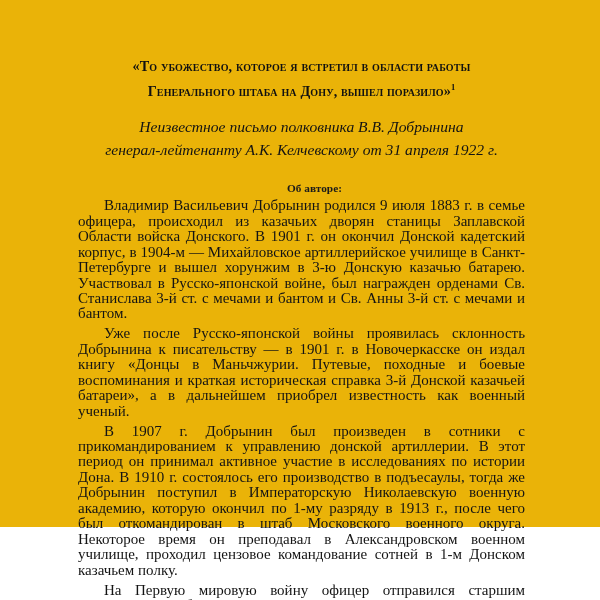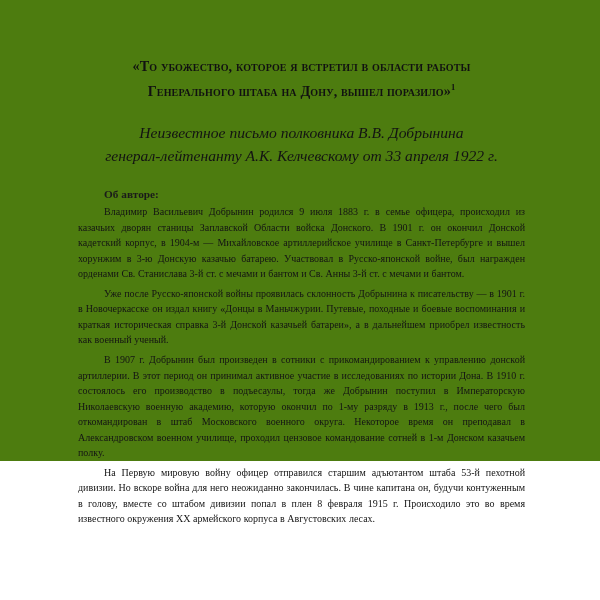--- a/index.html
+++ b/index.html
@@ -10,24 +10,24 @@
     width: 600px;
     height: 600px;
     background: #ffffff;
     font-family: "Liberation Serif", "DejaVu Serif", serif;
     color: #1a1a1a;
     overflow: hidden;
   }
   .page {
     position: relative;
     width: 600px;
-    height: 461px;
+    height: 527px;
     box-sizing: border-box;
     padding: 8px;
-    background: #4d7c0f;
+    background: #eab308;
   }
   .content {
     position: absolute;
     left: 78px;
     top: 56px;
     width: 447px;
   }
 
   
   .title-block {
@@ -54,35 +54,35 @@
     vertical-align: super;
     font-weight: bold;
     font-variant: normal;
     letter-spacing: 0;
   }
   .doc-subtitle {
     font-family: "Liberation Serif", "DejaVu Serif", serif;
     font-style: italic;
     font-size: 15.6px;
     line-height: 23px;
-    margin: 20px 0 0 0;
+    margin: 14px 0 0 0;
     padding: 0 2px;
     color: #131313;
   }
 
   
   .section-head {
     font-weight: bold;
     font-size: 11.3px;
     line-height: 15.5px;
     margin: 20px 0 2px 26px;
-    text-align: left;
+    text-align: center;
   }
   p.body-par {
-    font-size: 10px;
+    font-size: 15px;
     line-height: 15.45px;
     text-align: justify;
     text-justify: inter-word;
     margin: 0 0 0 0;
     padding: 0;
     text-indent: 26px;
     hyphens: manual;
     color: #141414;
     word-spacing: 0.1px;
   }
@@ -96,21 +96,21 @@
 <div class="page">
   <div class="content">
 
     <div class="title-block">
       <div class="doc-title">
         <span class="sc">«То убожество, которое я встретил в области работы</span><br>
         <span class="sc">Генерального штаба на Дону, вышел поразило»</span><span class="fn-ref">1</span>
       </div>
       <div class="doc-subtitle">
         <span>Неизвестное письмо полковника В.В. Добрынина</span><br>
-        <span>генерал-лейтенанту А.К. Келчевскому от 33 апреля 1922 г.</span>
+        <span>генерал-лейтенанту А.К. Келчевскому от 31 апреля 1922 г.</span>
       </div>
     </div>
 
     <div class="section-head">Об авторе:</div>
 
     <p class="body-par">Владимир Васильевич Добрынин родился 9 июля 1883 г. в семье офицера, происходил из казачьих дворян станицы Заплавской Области войска Донского. В 1901 г. он окончил Донской кадетский корпус, в 1904-м — Михайловское артиллерийское училище в Санкт-Петербурге и вышел хорунжим в 3-ю Донскую казачью батарею. Участвовал в Русско-японской войне, был награжден орденами Св. Станислава 3-й ст. с мечами и бантом и Св. Анны 3-й ст. с мечами и бантом.</p>
     <div class="par-gap"></div>
     <p class="body-par">Уже после Русско-японской войны проявилась склонность Добрынина к писательству — в 1901 г. в Новочеркасске он издал книгу «Донцы в Маньчжурии. Путевые, походные и боевые воспоминания и краткая историческая справка 3-й Донской казачьей батареи», а в дальнейшем приобрел известность как военный ученый.</p>
     <div class="par-gap"></div>
     <p class="body-par">В 1907 г. Добрынин был произведен в сотники с прикомандированием к управлению донской артиллерии. В этот период он принимал активное участие в исследованиях по истории Дона. В 1910 г. состоялось его производство в подъесаулы, тогда же Добрынин поступил в Императорскую Николаевскую военную академию, которую окончил по 1-му разряду в 1913 г., после чего был откомандирован в штаб Московского военного округа. Некоторое время он преподавал в Александровском военном училище, проходил цензовое командование сотней в 1-м Донском казачьем полку.</p>

